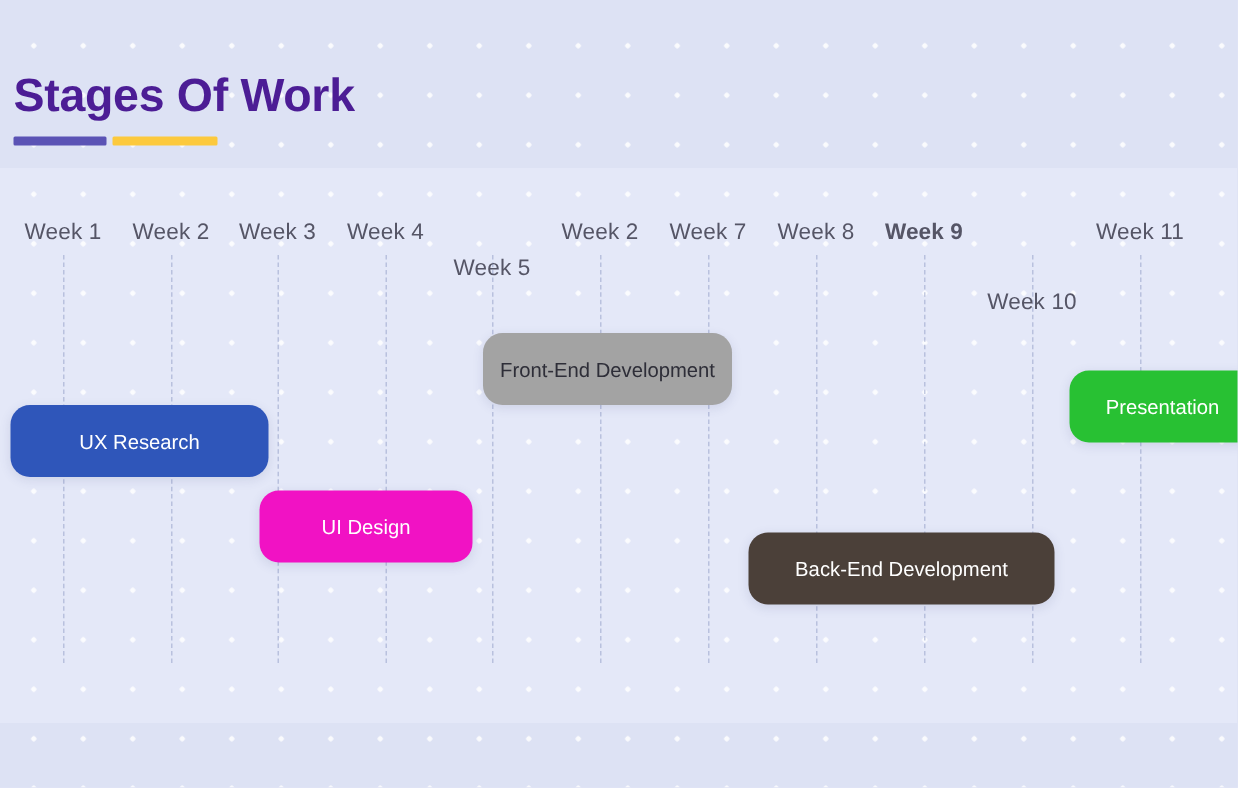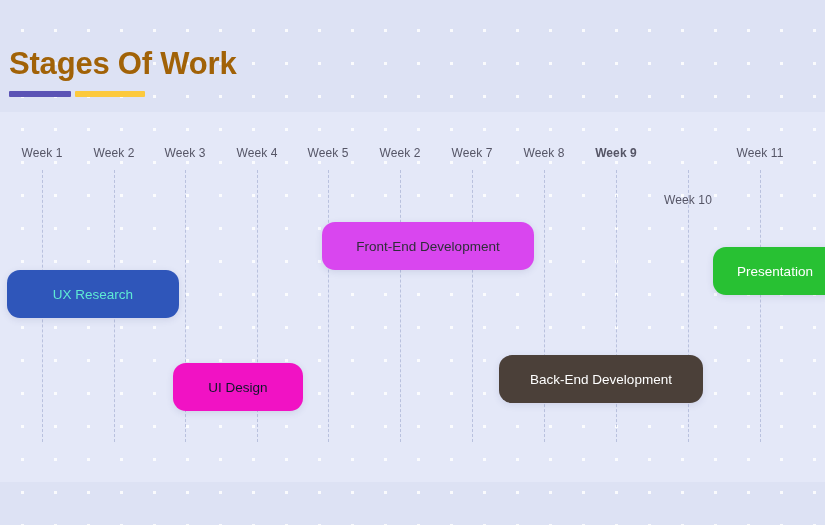--- a/index.html
+++ b/index.html
@@ -52,21 +52,21 @@
     position: absolute;
     left: 9px;
     top: 44px;
     width: 500px;
   }
   #page-title {
     margin: 0;
     font-size: 31px;
     font-weight: bold;
     letter-spacing: -0.2px;
-    color: #a16207;
+    color: #4c1d95;
     line-height: 40px;
     white-space: nowrap;
   }
   #title-underlines {
     position: absolute;
     left: 0px;
     top: 47px;
     height: 6px;
     width: 200px;
   }
@@ -84,21 +84,21 @@
   #underline-secondary {
     left: 66px;
     width: 70px;
     background: #fcc93d;
   }
 
   
   .week-label {
     position: absolute;
     top: 146px;
-    font-size: 12px;
+    font-size: 15px;
     color: #555566;
     letter-spacing: 0.1px;
     white-space: nowrap;
     transform: translateX(-50%);
   }
 
   
   .gridline {
     position: absolute;
     top: 170px;
@@ -150,36 +150,36 @@
       <div class="gridline" style="left: 544px;"></div>
       <div class="gridline" style="left: 616px;"></div>
       <div class="gridline" style="left: 688px;"></div>
       <div class="gridline" style="left: 760px;"></div>
     </div>
   <div id="week-labels">
       <div class="week-label" style="left: 42px;">Week 1</div>
       <div class="week-label" style="left: 114px;">Week 2</div>
       <div class="week-label" style="left: 185px;">Week 3</div>
       <div class="week-label" style="left: 257px;">Week 4</div>
-      <div class="week-label" style="left: 328px;">Week 5</div>
+      <div class="week-label" style="left: 328px; margin-top: 24px;">Week 5</div>
       <div class="week-label" style="left: 400px;">Week 2</div>
       <div class="week-label" style="left: 472px;">Week 7</div>
       <div class="week-label" style="left: 544px;">Week 8</div>
       <div class="week-label" style="left: 616px; font-weight: bold;">Week 9</div>
       <div class="week-label" style="left: 688px; margin-top: 47px;">Week 10</div>
       <div class="week-label" style="left: 760px;">Week 11</div>
     </div>
   <div id="task-bars">
-      <div class="task-bar" style="left: 7px; top: 270px; width: 172px; background: rgb(47, 86, 186); color: #5eead4;">
+      <div class="task-bar" style="left: 7px; top: 270px; width: 172px; background: rgb(47, 86, 186); color: #ffffff;">
         <span>UX Research</span>
       </div>
-      <div class="task-bar" style="left: 173px; top: 327px; width: 130px; background: rgb(241, 18, 196); color: #0f172a; margin-top: 36px;">
+      <div class="task-bar" style="left: 173px; top: 327px; width: 142px; background: rgb(241, 18, 196); color: #ffffff;">
         <span>UI Design</span>
       </div>
-      <div class="task-bar" style="left: 322px; top: 222px; width: 212px; background: #d946ef; color: rgb(46, 46, 56);">
+      <div class="task-bar" style="left: 322px; top: 222px; width: 166px; background: #a3a3a3; color: rgb(46, 46, 56);">
         <span>Front-End Development</span>
       </div>
       <div class="task-bar" style="left: 499px; top: 355px; width: 204px; background: rgb(75, 64, 57); color: rgb(255, 255, 255);">
         <span>Back-End Development</span>
       </div>
       <div class="task-bar" style="left: 713px; top: 247px; width: 124px; background: rgb(40, 193, 51); color: rgb(255, 255, 255);">
         <span>Presentation</span>
       </div>
     </div>
 

